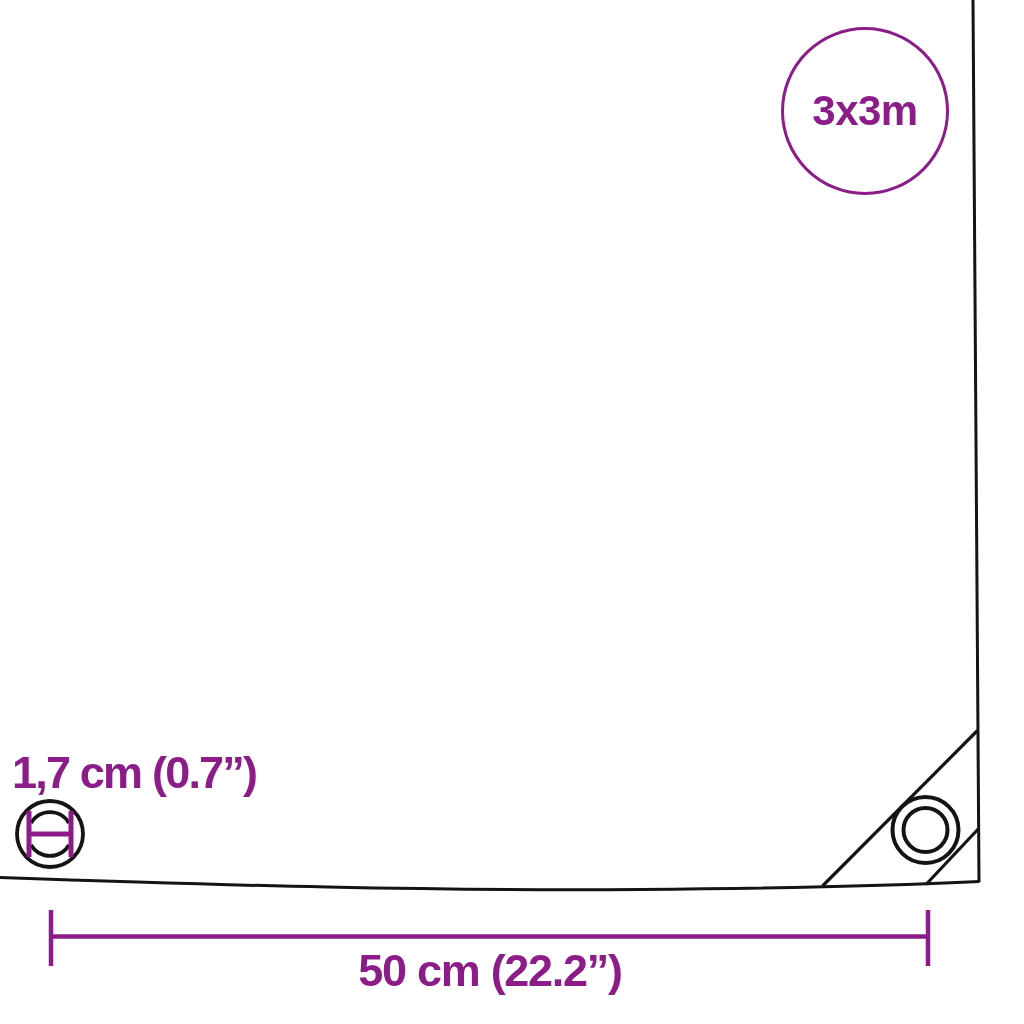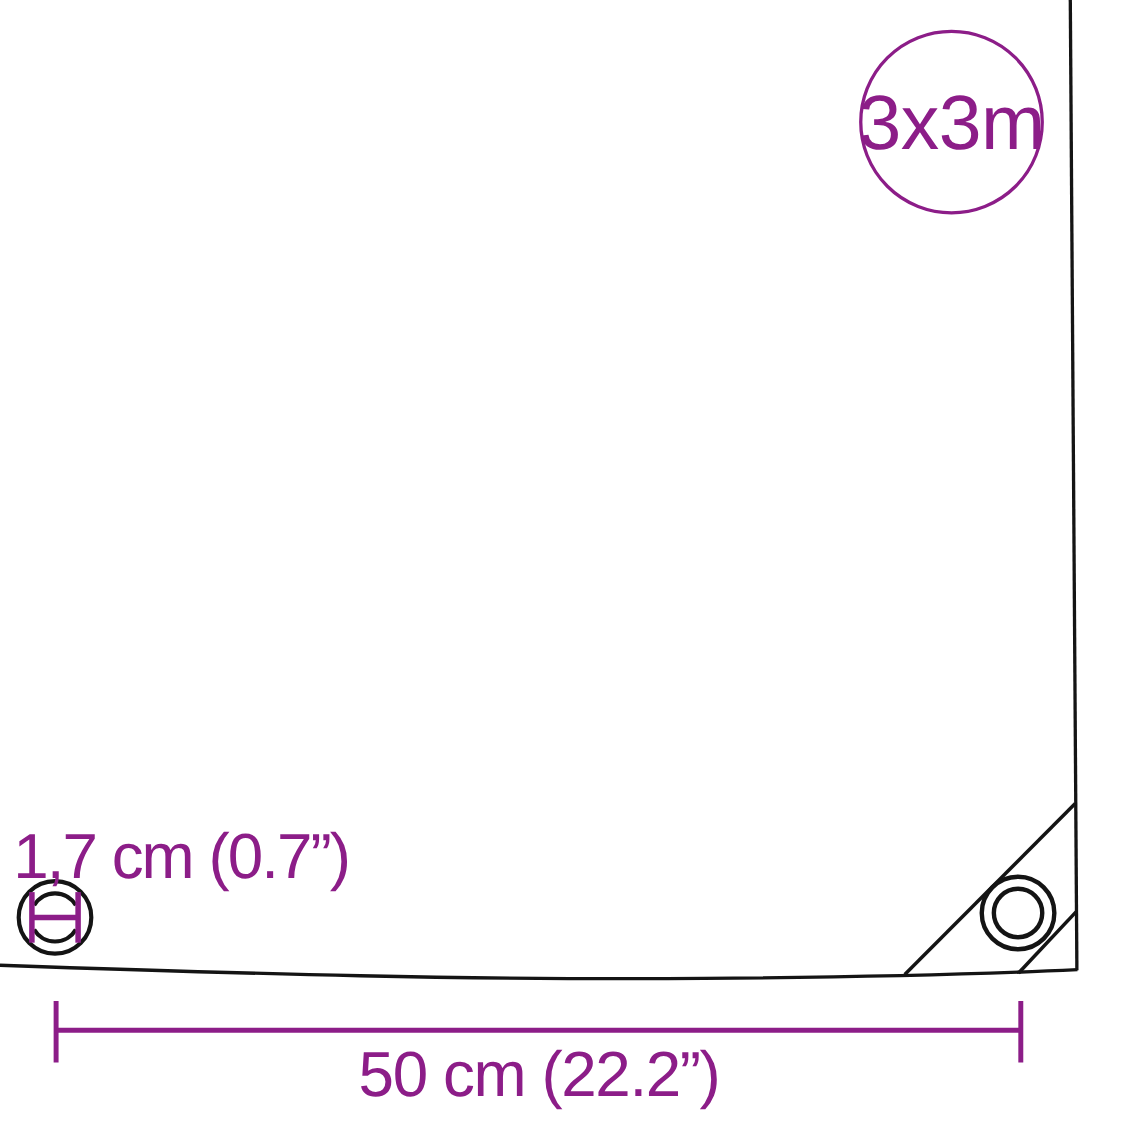--- a/index.html
+++ b/index.html
@@ -14,26 +14,26 @@
     font-family:"Liberation Sans","DejaVu Sans",sans-serif;
   }
   .drawing{position:absolute;left:0;top:0;width:1024px;height:1024px;}
   .size-badge{
     position:absolute;left:781px;top:27px;width:168px;height:168px;
     border:3.5px solid var(--accent);border-radius:50%;
     display:flex;align-items:center;justify-content:center;
     background:var(--bg);
   }
   .size-badge span{
-    font-size:70px;font-weight:normal;color:var(--accent);
+    font-size:42px;font-weight:bold;color:var(--accent);
     letter-spacing:-0.5px;line-height:1;
   }
   .dim-label{
-    position:absolute;font-weight:normal;color:var(--accent);
-    font-size:58px;line-height:1;white-space:nowrap;
+    position:absolute;font-weight:bold;color:var(--accent);
+    font-size:45px;line-height:1;white-space:nowrap;
   }
   .label-eyelet{left:12px;top:750px;letter-spacing:-1.8px;}
   .label-width{left:490px;top:948px;transform:translateX(-50%);letter-spacing:-1.3px;}
 </style>
 </head>
 <body>
 
 <div class="canvas">
 
   <svg class="drawing" viewBox="0 0 1024 1024" aria-hidden="true">

